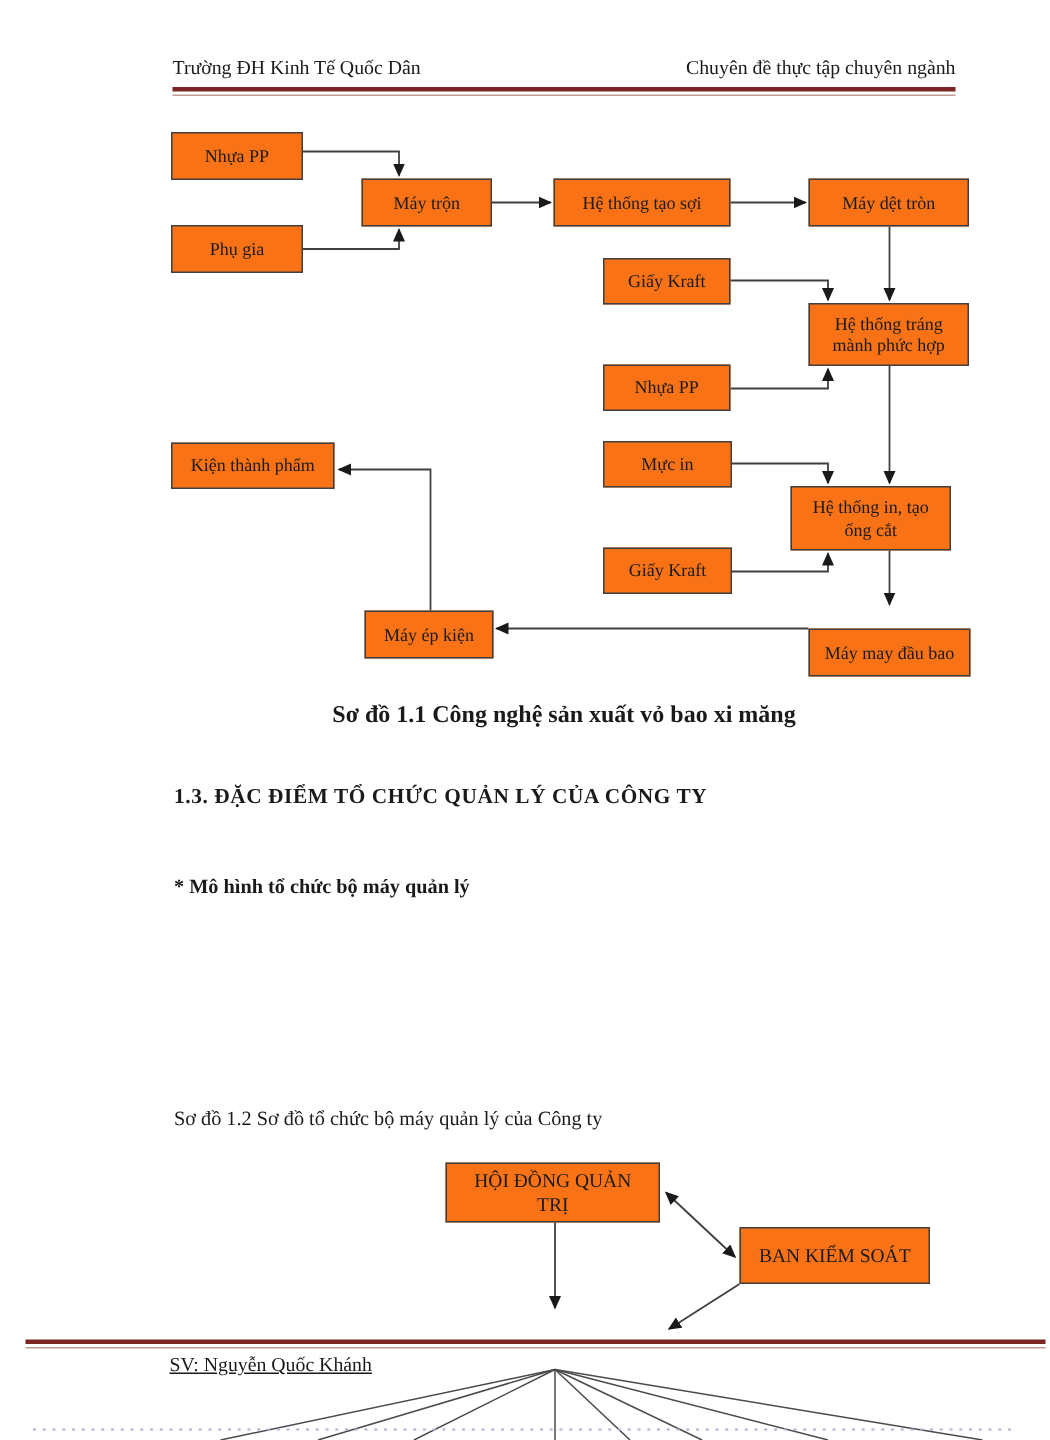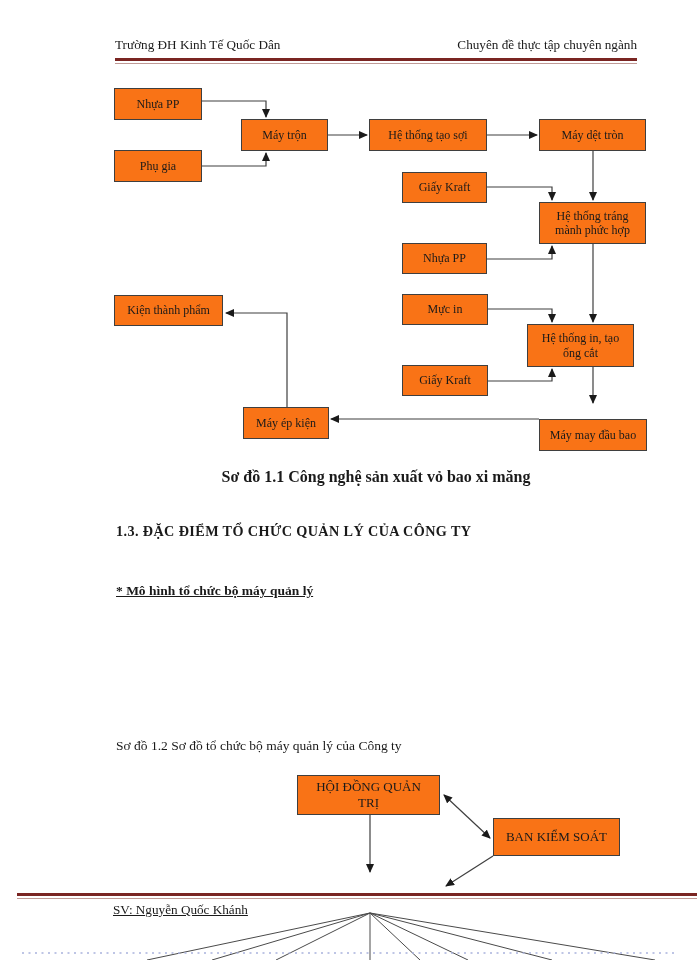--- a/index.html
+++ b/index.html
@@ -53,21 +53,21 @@
   <div class="fbox" style="left:402px;top:243px;width:85px;height:31px;">Nhựa PP</div>
   <div class="fbox" style="left:402px;top:294px;width:86px;height:31px;">Mực in</div>
   <div class="fbox" style="left:114px;top:295px;width:109px;height:31px;">Kiện thành phẩm</div>
   <div class="fbox" style="left:515px;top:324px;width:107px;height:43px;margin-left:12px;">Hệ thống in, tạo ống cắt</div>
   <div class="fbox" style="left:402px;top:365px;width:86px;height:31px;">Giấy Kraft</div>
   <div class="fbox" style="left:243px;top:407px;width:86px;height:32px;">Máy ép kiện</div>
   <div class="fbox" style="left:539px;top:419px;width:108px;height:32px;">Máy may đầu bao</div>
 
   <div class="abs caption" style="left:115px;top:468px;width:522px;">Sơ đồ 1.1 Công nghệ sản xuất vỏ bao xi măng</div>
   <div class="abs heading" style="left:116px;top:523px;">1.3. ĐẶC ĐIỂM TỔ CHỨC QUẢN LÝ CỦA CÔNG TY</div>
-  <div class="abs bodyline" style="left:116px;top:583px;font-weight:bold;text-decoration:underline;">* Mô hình tổ chức bộ máy quản lý</div>
+  <div class="abs bodyline" style="left:116px;top:583px;font-weight:bold;">* Mô hình tổ chức bộ máy quản lý</div>
   <div class="abs bodyline" style="left:116px;top:738px;">Sơ đồ 1.2  Sơ đồ tổ chức bộ máy quản lý của Công ty</div>
 
   <div class="obox" style="left:297px;top:775px;width:143px;height:40px;">HỘI ĐỒNG QUẢN TRỊ</div>
   <div class="obox" style="left:493px;top:818px;width:127px;height:38px;">BAN KIỂM SOÁT</div>
 
   <div class="dblrule" style="left:17px;top:893px;width:680px;"></div>
   <div class="abs" style="left:113px;top:902px;font-size:13.2px;z-index:3;text-decoration:underline;">SV: Nguyễn Quốc Khánh</div>
 
   <svg class="overlay" width="700" height="960" viewBox="0 0 700 960">
     <defs>

